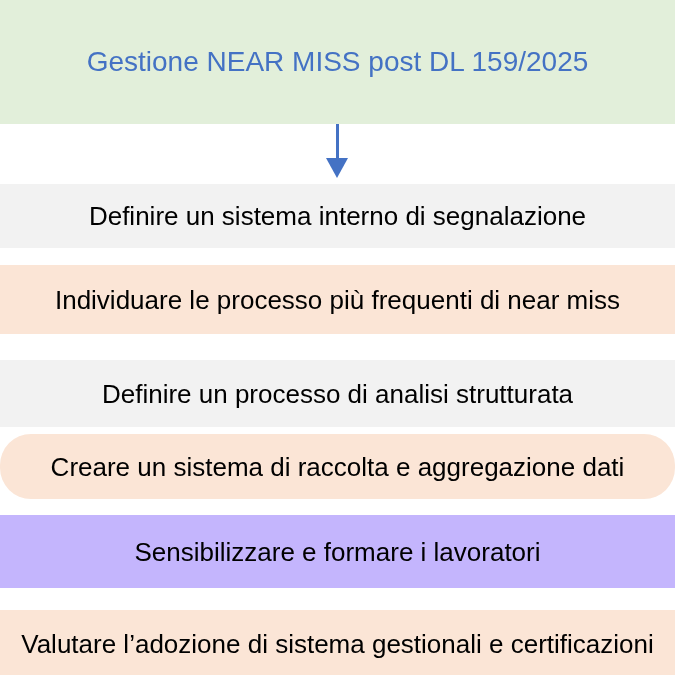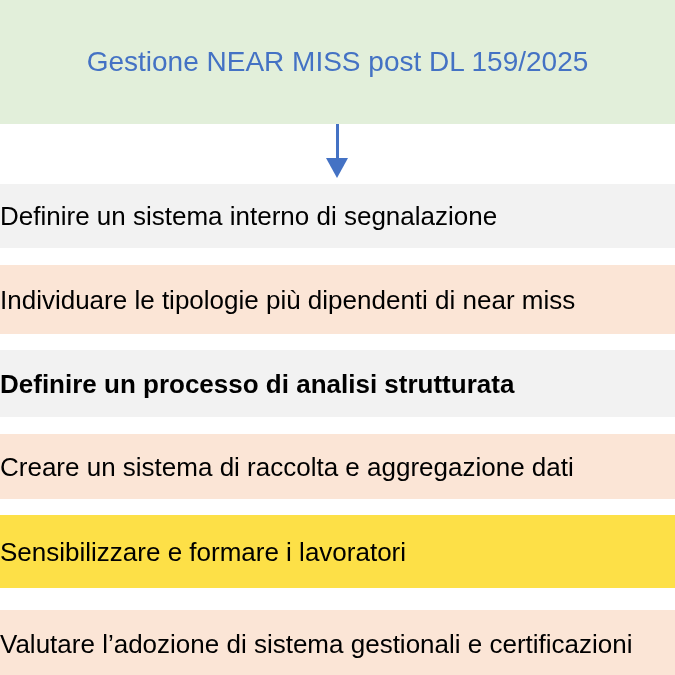--- a/index.html
+++ b/index.html
@@ -52,56 +52,56 @@
     border-left: 11px solid transparent;
     border-right: 11px solid transparent;
     border-top: 20px solid transparent; 
   }
   .step-row {
     position: absolute;
     left: 0;
     width: 675px;
     display: flex;
     align-items: center;
-    justify-content: flex-start;
+    justify-content: center;
   }
   .step-label {
     font-size: 26px;
     line-height: 30px;
     color: #000000;
     white-space: nowrap;
   }
   
   #row0 { top: 184px; height: 64px; }
   #row1 { top: 265px; height: 69px; }
-  #row2 { top: 350px; height: 67px; font-weight: bold; }
-  #row3 { top: 434px; height: 65px; }
+  #row2 { top: 360px; height: 67px; }
+  #row3 { top: 434px; height: 65px; border-radius: 31px; }
   #row4 { top: 515px; height: 73px; }
   #row5 { top: 610px; height: 68px; }
 </style>
 </head>
 <body>
 
 <div class="header-box" style="background: rgb(226, 239, 218);">
   <div class="header-title" style="color: rgb(68, 114, 196);">Gestione NEAR MISS post DL 159/2025</div>
 </div>
 
 <div class="arrow-line" style="background: rgb(68, 114, 196);"></div>
 <div class="arrow-head" style="border-top-color: rgb(68, 114, 196);"></div>
 
 <div id="row0" class="step-row" style="background: rgb(242, 242, 242);">
   <span class="step-label">Definire un sistema interno di segnalazione</span>
 </div>
 <div id="row1" class="step-row" style="background: rgb(251, 229, 214);">
-  <span class="step-label">Individuare le tipologie più dipendenti di near miss</span>
+  <span class="step-label">Individuare le processo più frequenti di near miss</span>
 </div>
 <div id="row2" class="step-row" style="background: rgb(242, 242, 242);">
   <span class="step-label">Definire un processo di analisi strutturata</span>
 </div>
 <div id="row3" class="step-row" style="background: rgb(251, 229, 214);">
   <span class="step-label">Creare un sistema di raccolta e aggregazione dati</span>
 </div>
-<div id="row4" class="step-row" style="background: #fde047;">
+<div id="row4" class="step-row" style="background: #c4b5fd;">
   <span class="step-label">Sensibilizzare e formare i lavoratori</span>
 </div>
 <div id="row5" class="step-row" style="background: rgb(251, 229, 214);">
   <span class="step-label">Valutare l’adozione di sistema gestionali e certificazioni</span>
 </div>
 
 </body></html>

